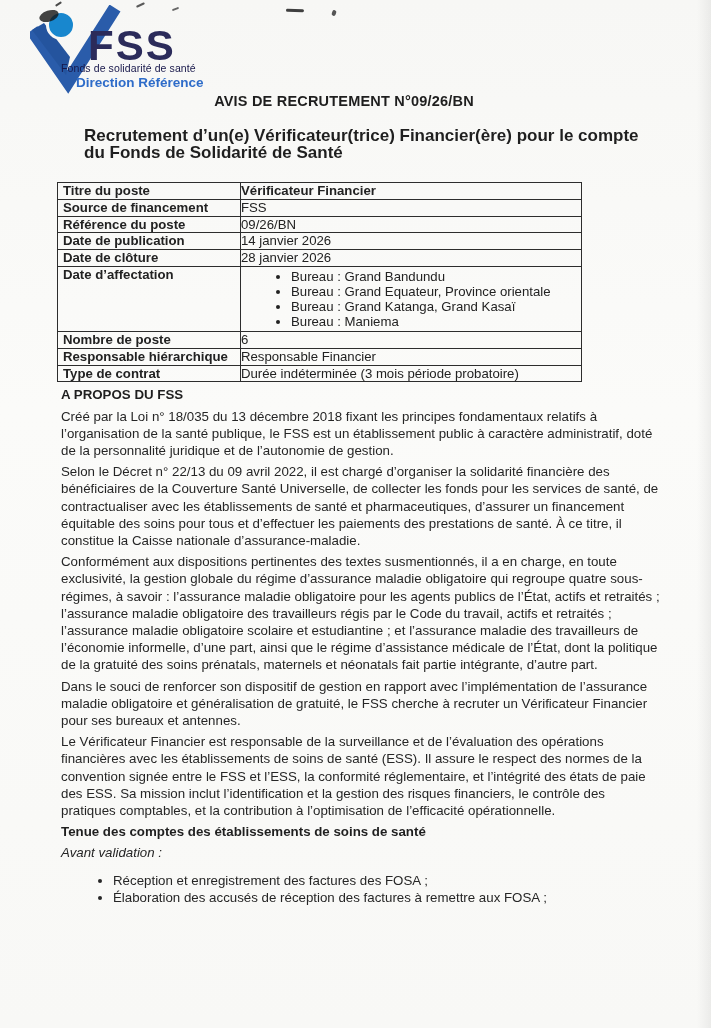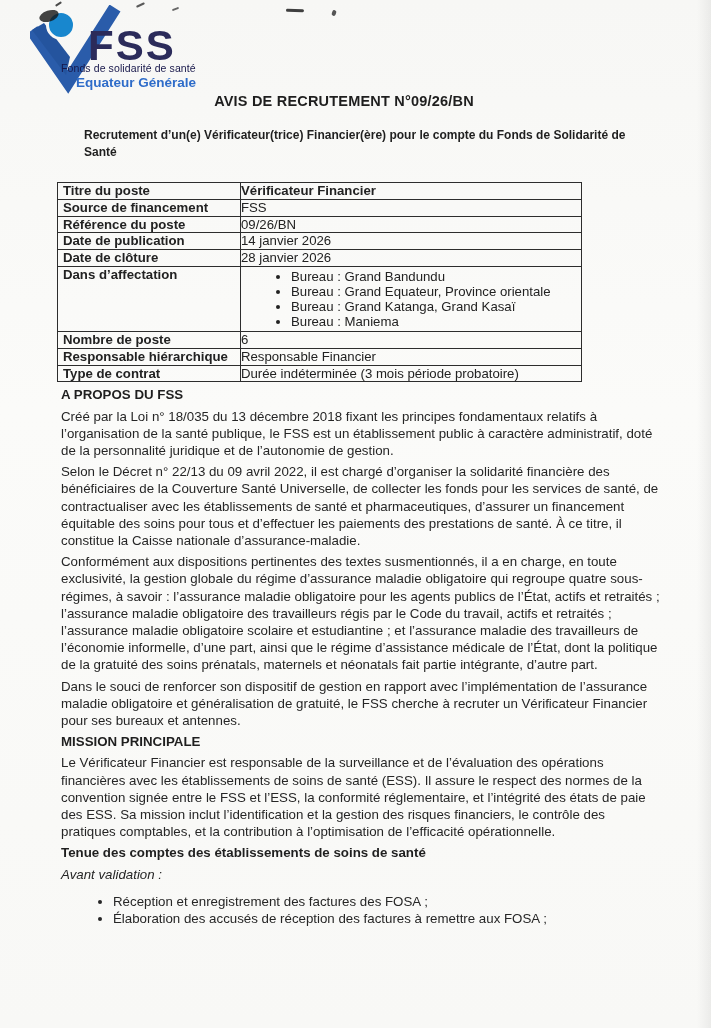--- a/index.html
+++ b/index.html
@@ -47,21 +47,21 @@
   .m5 { left:332px; top:10px; width:4px;  height:6px; transform:rotate(18deg); background:#555; }
 
   
   .notice-title {
     position:absolute; top:93px; left:0; width:636px; box-sizing:border-box;
     padding-left:52px; text-align:center;
     font-size:14.5px; font-weight:bold; color:#1e1e1e; letter-spacing:0.2px;
   }
   .notice-subtitle {
     position:absolute; top:127px; left:84px; width:570px;
-    font-size:12px; font-weight:bold; line-height:17px; color:#1f1f1f;
+    font-size:17px; font-weight:bold; line-height:17px; color:#1f1f1f;
   }
 
   
   .content { position:absolute; top:182px; left:57px; width:608px; font-size:13.3px; }
 
   table.job-info {
     width:507px;
     border-collapse:collapse; table-layout:fixed;
     font-size:13.2px; color:#222;
   }
@@ -101,21 +101,21 @@
 
   <div class="logo">
     <svg width="125" height="95" viewBox="0 0 125 95">
       <path d="M2,25 L38,77 L85,3" fill="none" stroke="#2a5caa" stroke-width="13" stroke-linejoin="miter"></path>
       <path d="M2,25 L14,18 L40,52 L36,70 Z" fill="#24549e"></path>
       <circle cx="31" cy="20" r="13.5" fill="#1887ce" stroke="#f8f8f6" stroke-width="3"></circle>
       <ellipse cx="19" cy="11" rx="10" ry="5.5" fill="#151515" opacity="0.8" transform="rotate(-18 19 11)"></ellipse>
     </svg>
     <div class="fss-wordmark">FSS</div>
     <div class="fss-tagline">Fonds de solidarité de santé</div>
-    <div class="fss-dept">Equateur Générale</div>
+    <div class="fss-dept">Direction Référence</div>
   </div>
 
   <div class="notice-title">AVIS DE RECRUTEMENT N°09/26/BN</div>
   <div class="notice-subtitle">Recrutement d’un(e) Vérificateur(trice) Financier(ère) pour le compte du Fonds de Solidarité de Santé</div>
 
   <div class="content">
 
     <table class="job-info">
       <tbody>
         <tr>
@@ -132,21 +132,21 @@
         </tr>
         <tr>
           <td class="lbl">Date de publication</td>
           <td class="val">14 janvier 2026</td>
         </tr>
         <tr>
           <td class="lbl">Date de clôture</td>
           <td class="val">28 janvier 2026</td>
         </tr>
         <tr>
-          <td class="lbl">Dans d’affectation</td>
+          <td class="lbl">Date d’affectation</td>
           <td class="val">
             <ul class="affect">
               <li>Bureau : Grand Bandundu</li>
               <li>Bureau : Grand Equateur, Province orientale</li>
               <li>Bureau : Grand Katanga, Grand Kasaï</li>
               <li>Bureau : Maniema</li>
             </ul>
           </td>
         </tr>
         <tr>
@@ -163,21 +163,20 @@
         </tr>
       </tbody>
     </table>
 
     <p class="sec-h mt-about">A PROPOS DU FSS</p>
     <p>Créé par la Loi n° 18/035 du 13 décembre 2018 fixant les principes fondamentaux relatifs à l’organisation de la santé publique, le FSS est un établissement public à caractère administratif, doté de la personnalité juridique et de l’autonomie de gestion.</p>
     <p class="mt-p">Selon le Décret n° 22/13 du 09 avril 2022, il est chargé d’organiser la solidarité financière des bénéficiaires de la Couverture Santé Universelle, de collecter les fonds pour les services de santé, de contractualiser avec les établissements de santé et pharmaceutiques, d’assurer un financement équitable des soins pour tous et d’effectuer les paiements des prestations de santé. À ce titre, il constitue la Caisse nationale d’assurance-maladie.</p>
     <p class="mt-p">Conformément aux dispositions pertinentes des textes susmentionnés, il a en charge, en toute exclusivité, la gestion globale du régime d’assurance maladie obligatoire qui regroupe quatre sous-régimes, à savoir : l’assurance maladie obligatoire pour les agents publics de l’État, actifs et retraités ; l’assurance maladie obligatoire des travailleurs régis par le Code du travail, actifs et retraités ; l’assurance maladie obligatoire scolaire et estudiantine ; et l’assurance maladie des travailleurs de l’économie informelle, d’une part, ainsi que le régime d’assistance médicale de l’État, dont la politique de la gratuité des soins prénatals, maternels et néonatals fait partie intégrante, d’autre part.</p>
     <p class="mt-p4">Dans le souci de renforcer son dispositif de gestion en rapport avec l’implémentation de l’assurance maladie obligatoire et généralisation de gratuité, le FSS cherche à recruter un Vérificateur Financier pour ses bureaux et antennes.</p>
 
-    <p class="sec-h mt-mission">MISSION PRINCIPALE</p>
     <p>Le Vérificateur Financier est responsable de la surveillance et de l’évaluation des opérations financières avec les établissements de soins de santé (ESS). Il assure le respect des normes de la convention signée entre le FSS et l’ESS, la conformité réglementaire, et l’intégrité des états de paie des ESS. Sa mission inclut l’identification et la gestion des risques financiers, le contrôle des pratiques comptables, et la contribution à l’optimisation de l’efficacité opérationnelle.</p>
 
     <p class="sub-h mt-sub">Tenue des comptes des établissements de soins de santé</p>
     <p class="phase">Avant validation :</p>
     <ul class="tasks">
       <li>Réception et enregistrement des factures des FOSA ;</li>
       <li>Élaboration des accusés de réception des factures à remettre aux FOSA ;</li>
     </ul>
 
   </div>

